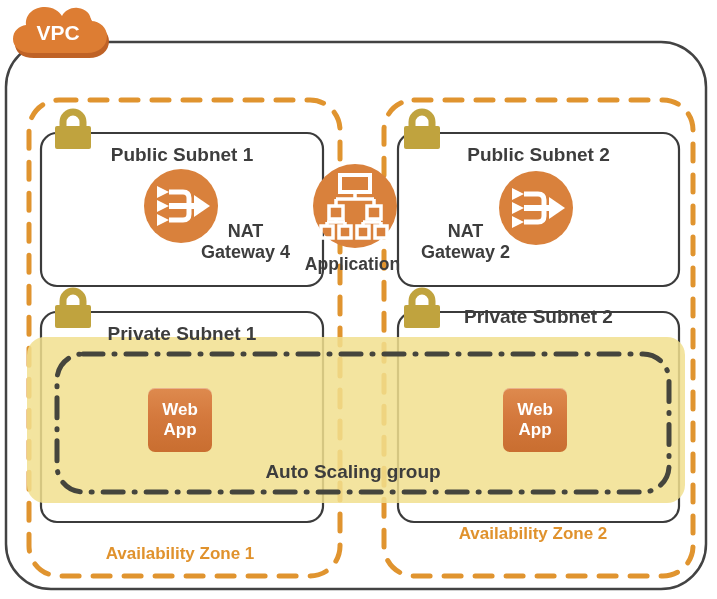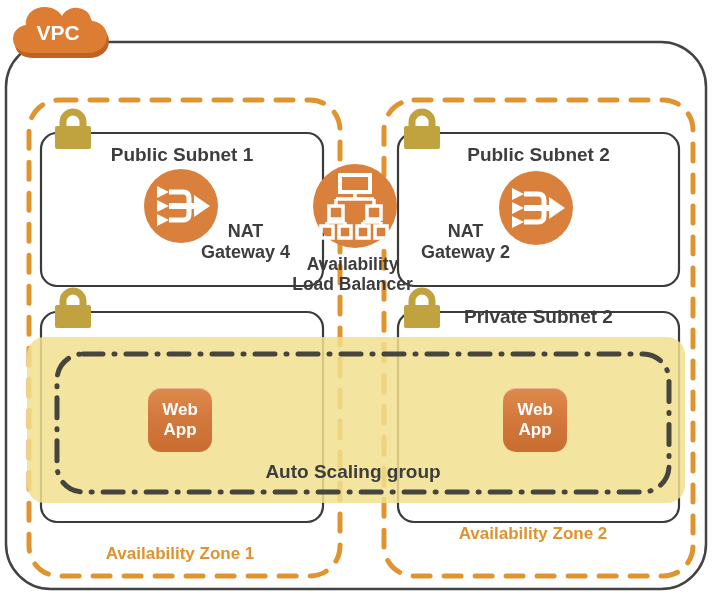--- a/index.html
+++ b/index.html
@@ -25,21 +25,21 @@
     position:absolute;font-weight:bold;color:var(--c-dark);
     text-align:center;line-height:1.12;white-space:nowrap;
   }
   .subnet-title{font-size:19px;margin-top:8px;}
   .nat-label{font-size:18px;line-height:21px;text-align:center;}
   .alb-label{font-size:17.5px;line-height:20px;}
   .asg-label{font-size:19px;text-align:center;}
   .az-label{font-size:17px;color:var(--c-az-text);}
   .vpc-label{font-size:21px;color:#ffffff;}
   .webapp{
-    position:absolute;width:64px;height:64px;border-radius:13px;
+    position:absolute;width:64px;height:64px;border-radius:7px;
     background:linear-gradient(180deg,#DE8A4E 0%,var(--c-webapp) 45%,#C96E30 100%);
     display:flex;flex-direction:column;align-items:center;justify-content:center;
     color:#fff;font-weight:bold;font-size:17px;line-height:20px;
     box-shadow:inset 0 1px 0 rgba(255,255,255,.35);
   }
   .cloud-svg{position:absolute;left:10px;top:2px;}
   span{display:block;}
 </style>
 </head>
 <body>
@@ -125,34 +125,34 @@
     <span>Web</span>
     <span>App</span>
   </div>
   <div class="webapp" style="left:503px;top:388px">
     <span>Web</span>
     <span>App</span>
   </div>
 
   <div class="lbl subnet-title" style="left:41px;top:136px;width:282px">Public Subnet 1</div>
   <div class="lbl subnet-title" style="left:398px;top:136px;width:281px">Public Subnet 2</div>
+  <div class="lbl subnet-title" style="left:41px;top:315px;width:282px">Private Subnet 1</div>
   <div class="lbl subnet-title" style="left:398px;top:298px;width:281px">Private Subnet 2</div>
 
   <div class="lbl nat-label" style="left:183px;top:221px;width:125px">
     <span>NAT</span>
     <span>Gateway 4</span>
   </div>
   <div class="lbl nat-label" style="left:403px;top:221px;width:125px">
     <span>NAT</span>
     <span>Gateway 2</span>
   </div>
 
   <div class="lbl alb-label" style="left:270px;top:254px;width:165px">
-    <span>Availability</span>
-    <span>Load Balancer</span>
+    <span>Application</span>
   </div>
 
   <div class="lbl asg-label" style="left:233px;top:461px;width:240px">Auto Scaling group</div>
 
   <div class="lbl az-label" style="left:40px;top:544px;width:280px">Availability Zone 1</div>
   <div class="lbl az-label" style="left:393px;top:524px;width:280px">Availability Zone 2</div>
 
 </div>
 
 </body></html>

